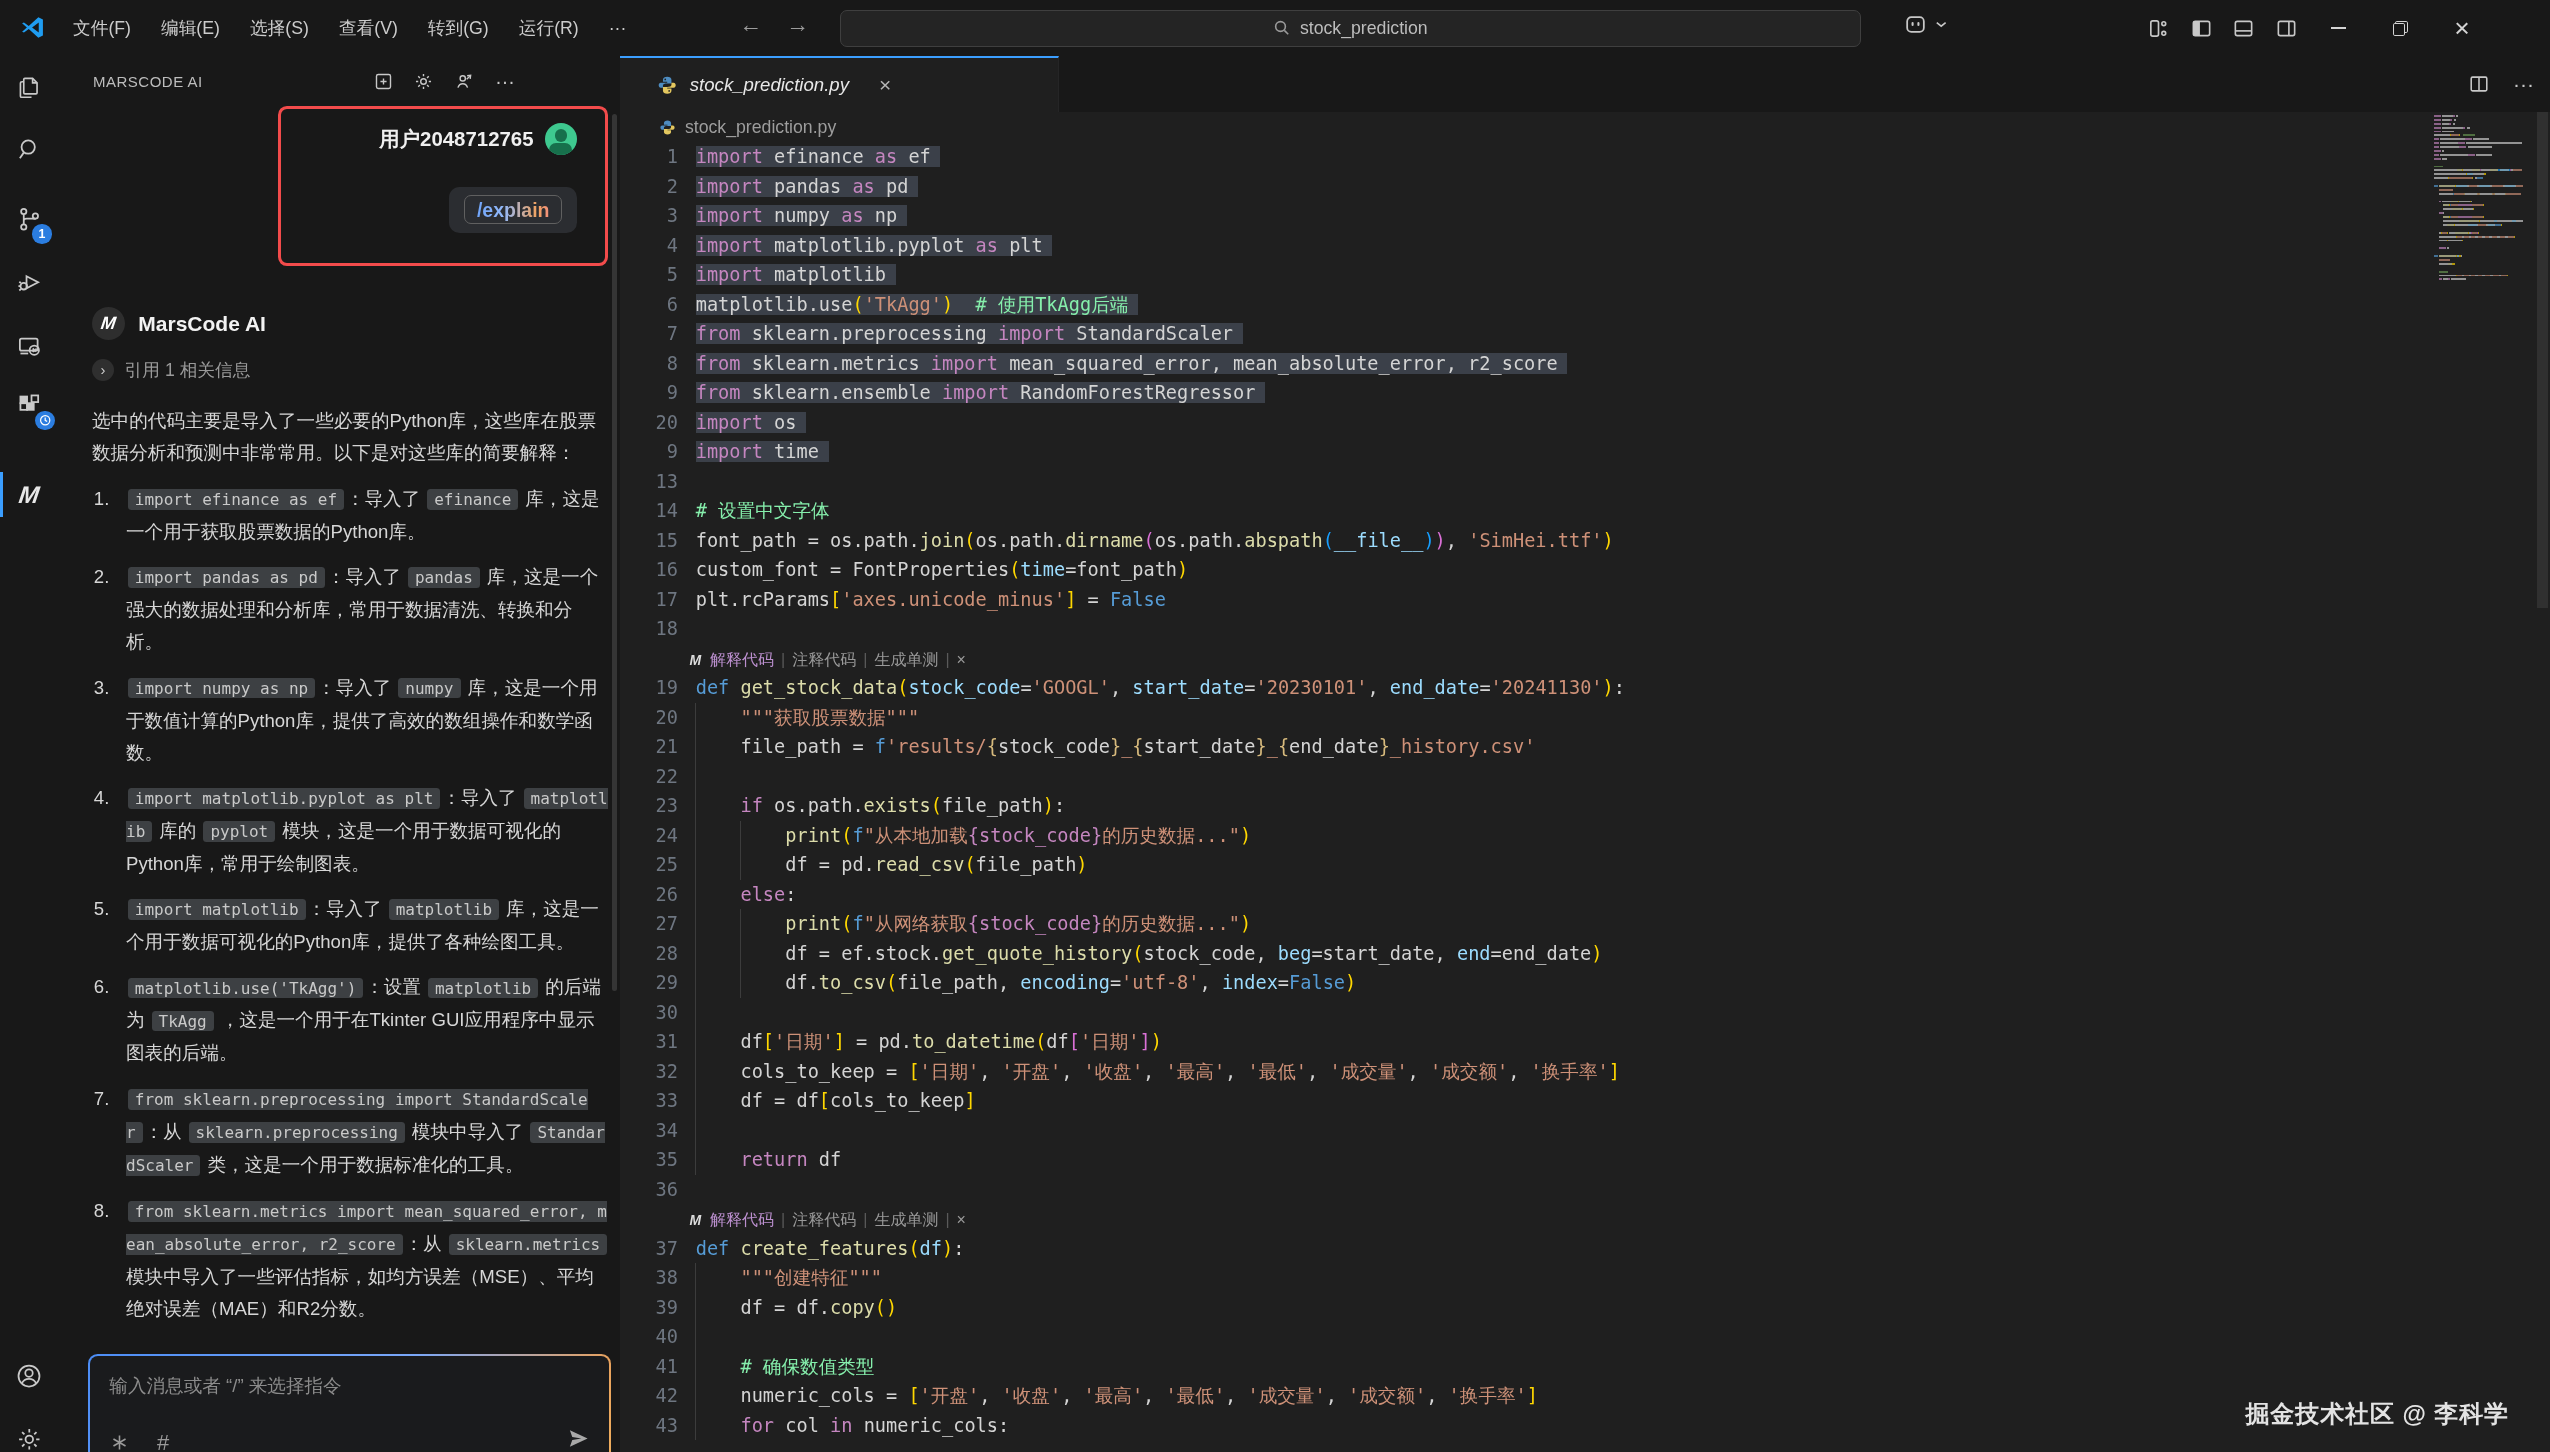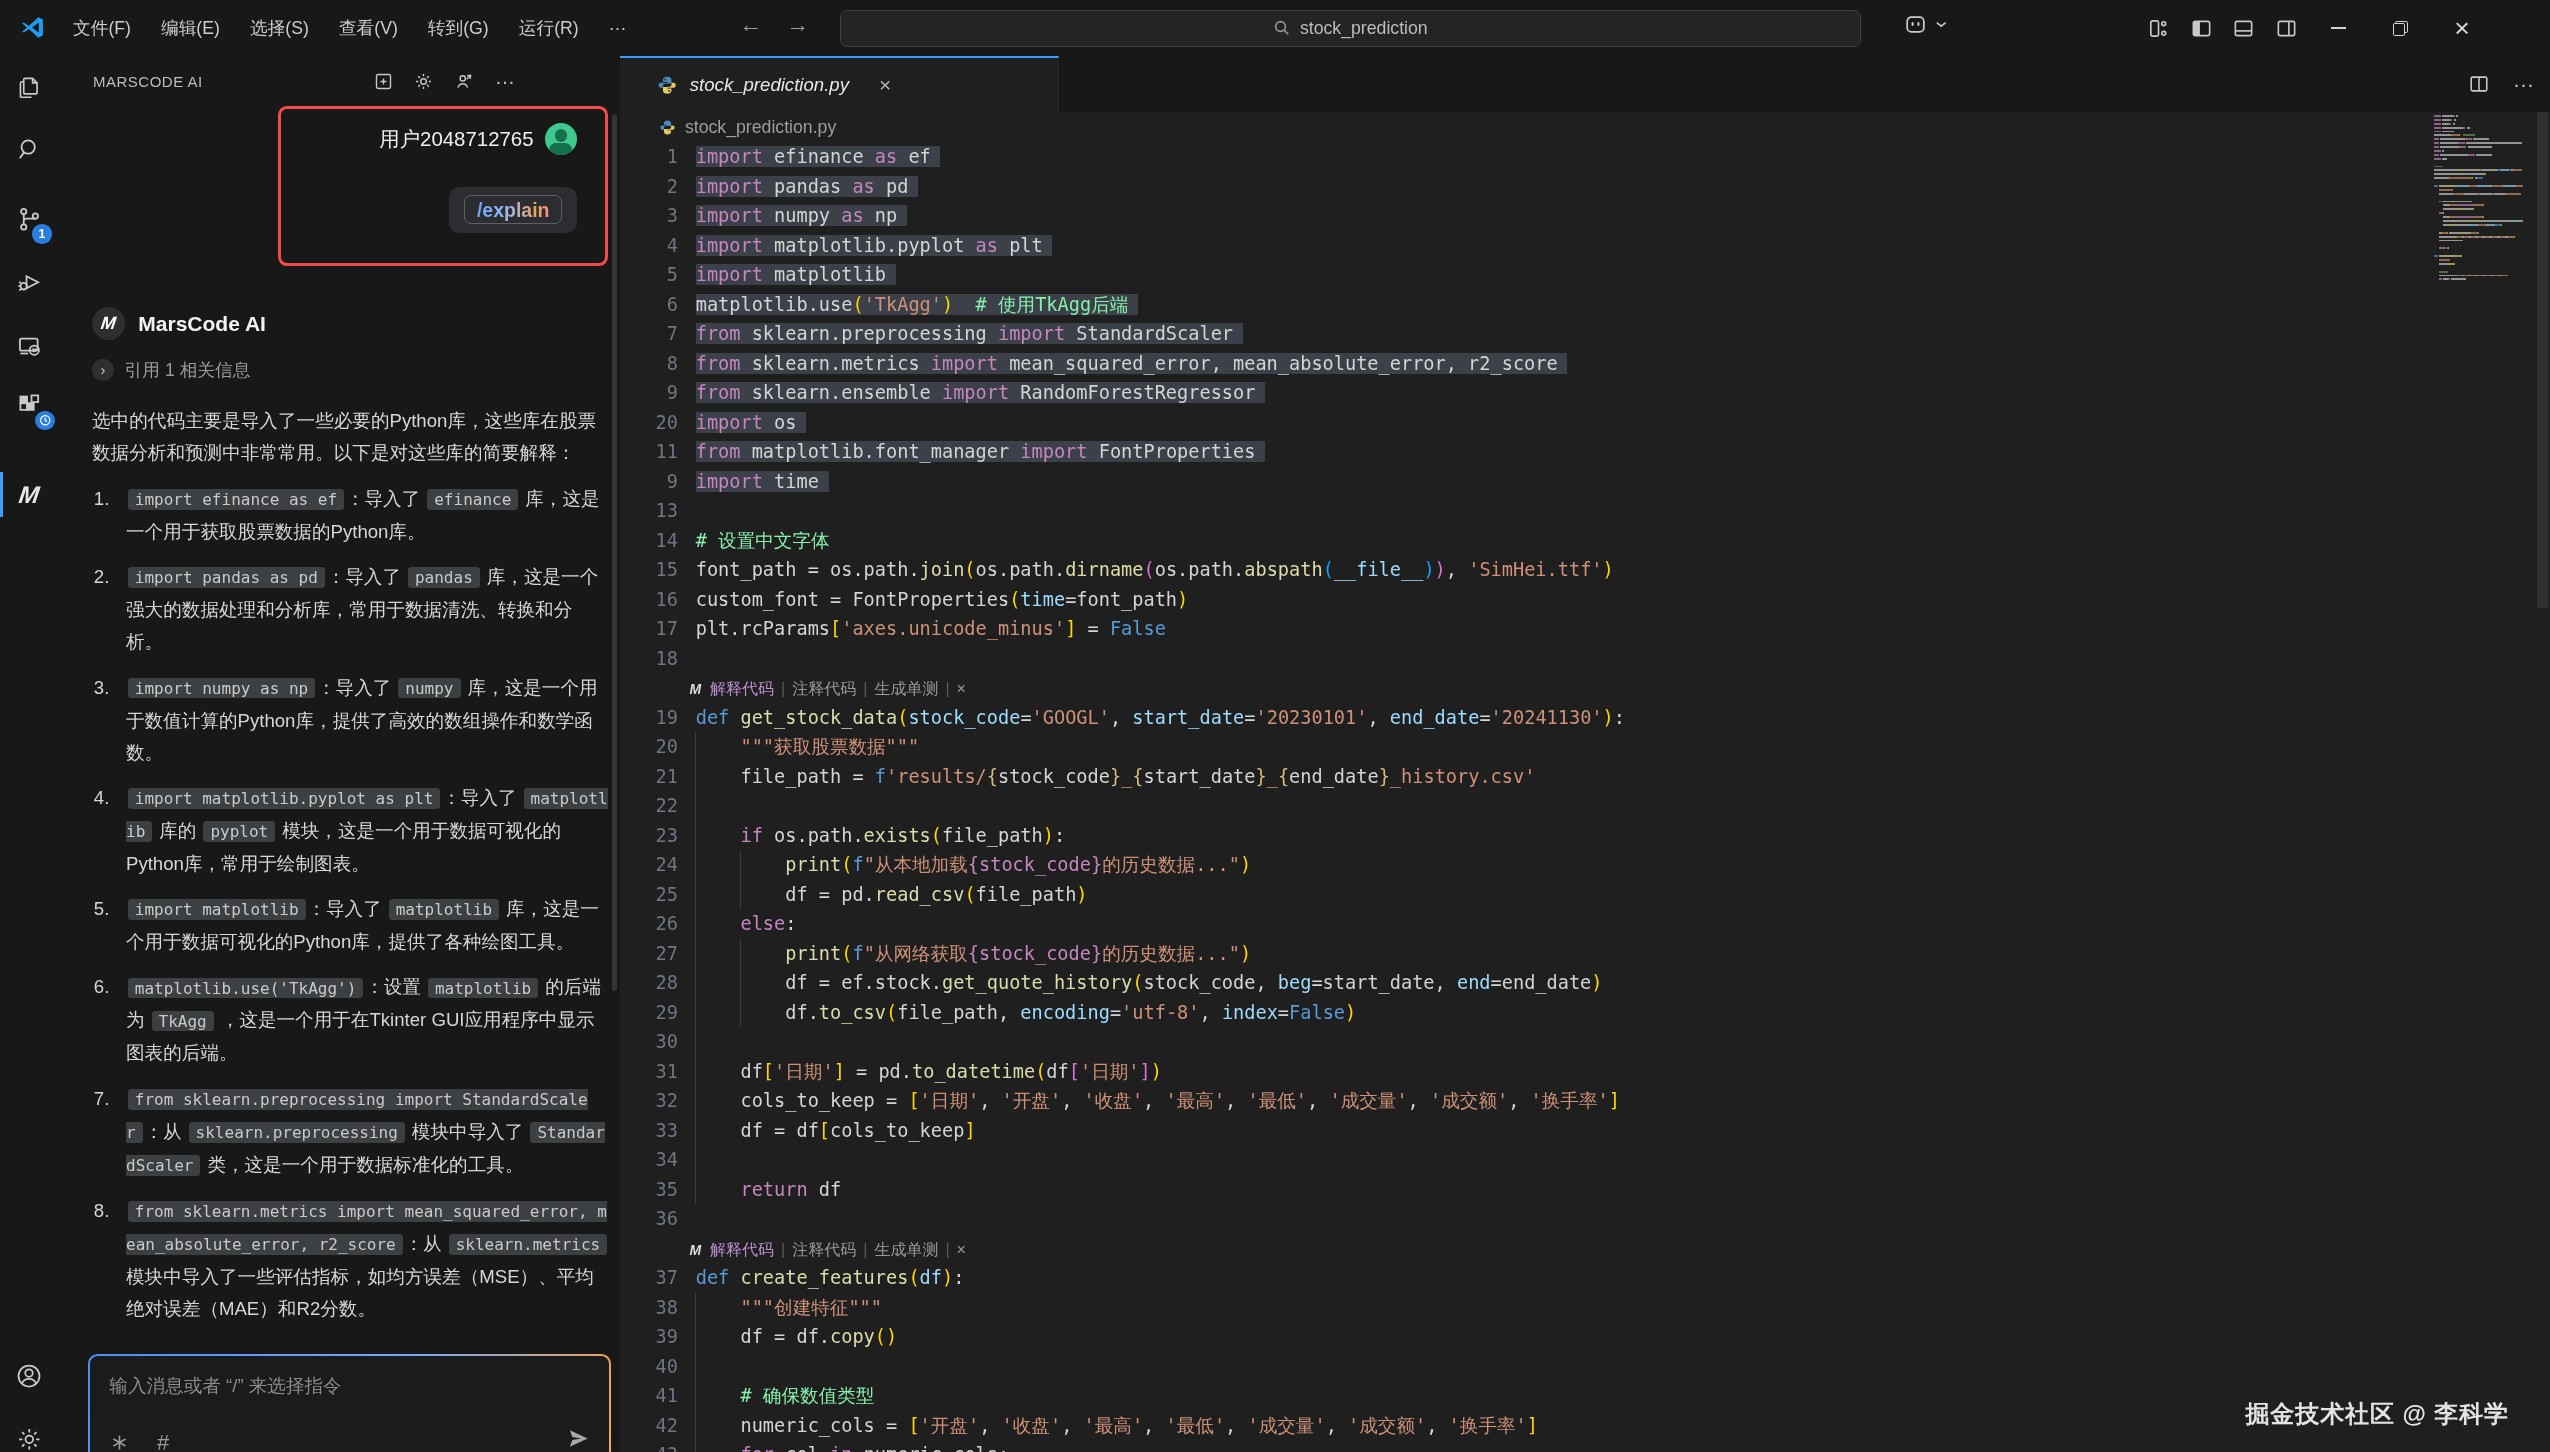--- a/index.html
+++ b/index.html
@@ -32,21 +32,21 @@
          font-size:12.4px;display:flex;align-items:center;justify-content:center;font-weight:600;}
   .m-logo{font-style:italic;font-weight:800;color:#e8e8e8;font-size:24px;transform:skewX(-8deg);}
   
   #sidebar{position:absolute;left:58px;top:56px;width:562px;height:1397px;background:#181818;border-right:0.9px solid #2b2b2b;overflow:hidden;}
   #sb-header{position:absolute;left:0;top:0;right:0;height:51px;}
   #sb-title{position:absolute;left:35px;top:17px;font-size:15px;letter-spacing:0.5px;color:#bdbdbd;}
   #sb-actions{position:absolute;left:312px;top:12.4px;display:flex;gap:14px;align-items:center;color:#c8c8c8;}
   .sb-act{width:26.6px;height:26.6px;display:flex;align-items:center;justify-content:center;}
   #annotation-box{position:absolute;left:220px;top:50px;width:324px;height:154px;border:3.5px solid #f24b4b;border-radius:8.9px;pointer-events:none;z-index:6;}
   #user-row{position:absolute;top:67px;right:43px;display:flex;align-items:center;gap:11.5px;z-index:5;}
-  #user-name{font-size:20.4px;font-weight:400;color:#f0f0f0;}
+  #user-name{font-size:20.4px;font-weight:700;color:#f0f0f0;}
   #user-avatar{width:32px;height:32px;border-radius:50%;background:#3ec98f;position:relative;overflow:hidden;}
   #user-avatar i{position:absolute;left:9.7px;top:6.2px;width:12.4px;height:12.4px;border-radius:50%;background:#17704c;}
   #user-avatar b{position:absolute;left:4.4px;top:20.4px;width:23px;height:14px;border-radius:7px 7px 0 0;background:#17704c;}
   #user-bubble{position:absolute;top:131px;right:43px;background:#2b2d31;border-radius:10.6px;padding:11.5px 15px;z-index:5;}
   #explain-pill{border:0.9px solid #606060;border-radius:7px;padding:2.7px 11.5px;font-size:19.5px;font-weight:700;
     background:linear-gradient(90deg,#5f9bfa 0%,#93b9f8 40%,#f0a25f 75%,#f57e98 100%);
     -webkit-background-clip:text;background-clip:text;color:transparent;}
   #chat-body{position:absolute;left:34px;right:10.6px;top:250px;bottom:105px;overflow:hidden;}
   #ai-header{display:flex;align-items:center;gap:13.3px;height:35px;margin-bottom:16px;}
   #ai-logo{width:33px;height:33px;border-radius:50%;background:#2e2e2e;display:flex;align-items:center;justify-content:center;}
@@ -391,21 +391,20 @@
           <div class="code-row"><span class="gutter">1</span><span class="line-body "><span class="sel-bg"><span class="tk-k">import</span><span class="tk-t"> efinance </span><span class="tk-k">as</span><span class="tk-t"> ef</span></span></span></div>
           <div class="code-row"><span class="gutter">2</span><span class="line-body "><span class="sel-bg"><span class="tk-k">import</span><span class="tk-t"> pandas </span><span class="tk-k">as</span><span class="tk-t"> pd</span></span></span></div>
           <div class="code-row"><span class="gutter">3</span><span class="line-body "><span class="sel-bg"><span class="tk-k">import</span><span class="tk-t"> numpy </span><span class="tk-k">as</span><span class="tk-t"> np</span></span></span></div>
           <div class="code-row"><span class="gutter">4</span><span class="line-body "><span class="sel-bg"><span class="tk-k">import</span><span class="tk-t"> matplotlib.pyplot </span><span class="tk-k">as</span><span class="tk-t"> plt</span></span></span></div>
           <div class="code-row"><span class="gutter">5</span><span class="line-body "><span class="sel-bg"><span class="tk-k">import</span><span class="tk-t"> matplotlib</span></span></span></div>
           <div class="code-row"><span class="gutter">6</span><span class="line-body "><span class="sel-bg"><span class="tk-t">matplotlib.use</span><span class="tk-g1">(</span><span class="tk-s">'TkAgg'</span><span class="tk-g1">)</span><span class="tk-t">  </span><span class="tk-c"># 使用TkAgg后端</span></span></span></div>
           <div class="code-row"><span class="gutter">7</span><span class="line-body "><span class="sel-bg"><span class="tk-k">from</span><span class="tk-t"> sklearn.preprocessing </span><span class="tk-k">import</span><span class="tk-t"> StandardScaler</span></span></span></div>
           <div class="code-row"><span class="gutter">8</span><span class="line-body "><span class="sel-bg"><span class="tk-k">from</span><span class="tk-t"> sklearn.metrics </span><span class="tk-k">import</span><span class="tk-t"> mean_squared_error, mean_absolute_error, r2_score</span></span></span></div>
           <div class="code-row"><span class="gutter">9</span><span class="line-body "><span class="sel-bg"><span class="tk-k">from</span><span class="tk-t"> sklearn.ensemble </span><span class="tk-k">import</span><span class="tk-t"> RandomForestRegressor</span></span></span></div>
           <div class="code-row"><span class="gutter">20</span><span class="line-body "><span class="sel-bg"><span class="tk-k">import</span><span class="tk-t"> os</span></span></span></div>
-          <div class="code-row"><span class="gutter">11</span><span class="line-body "><span class="sel-bg"><span class="tk-k">from</span><span class="tk-t"> matplotlib.font_manager </span><span class="tk-k">import</span><span class="tk-t"> FontProperties</span></span></span></div>
           <div class="code-row"><span class="gutter">9</span><span class="line-body "><span class="sel-bg"><span class="tk-k">import</span><span class="tk-t"> time</span></span></span></div>
           <div class="code-row"><span class="gutter">13</span><span class="line-body"></span></div>
           <div class="code-row"><span class="gutter">14</span><span class="line-body"><span class="tk-c"># 设置中文字体</span></span></div>
           <div class="code-row"><span class="gutter">15</span><span class="line-body"><span class="tk-t">font_path = os.path.</span><span class="tk-fn">join</span><span class="tk-g1">(</span><span class="tk-t">os.path.</span><span class="tk-fn">dirname</span><span class="tk-g2">(</span><span class="tk-t">os.path.</span><span class="tk-fn">abspath</span><span class="tk-g3">(</span><span class="tk-pm">__file__</span><span class="tk-g3">)</span><span class="tk-g2">)</span><span class="tk-t">, </span><span class="tk-s">'SimHei.ttf'</span><span class="tk-g1">)</span></span></div>
           <div class="code-row"><span class="gutter">16</span><span class="line-body"><span class="tk-t">custom_font = FontProperties</span><span class="tk-g1">(</span><span class="tk-pm">time</span><span class="tk-t">=font_path</span><span class="tk-g1">)</span></span></div>
           <div class="code-row"><span class="gutter">17</span><span class="line-body"><span class="tk-t">plt.rcParams</span><span class="tk-g1">[</span><span class="tk-s">'axes.unicode_minus'</span><span class="tk-g1">]</span><span class="tk-t"> = </span><span class="tk-kb">False</span></span></div>
           <div class="code-row"><span class="gutter">18</span><span class="line-body"></span></div>
           <div class="code-row"><span class="gutter"></span><span class="line-body lens" style="margin-left: 11.5px;"><span class="lm">M</span><span class="l1">解释代码</span><span class="sep">|</span><span>注释代码</span><span class="sep">|</span><span>生成单测</span><span class="sep">|</span><span>×</span></span></div>
           <div class="code-row"><span class="gutter">19</span><span class="line-body"><span class="tk-kb">def</span><span class="tk-t"> </span><span class="tk-fn">get_stock_data</span><span class="tk-g1">(</span><span class="tk-pm">stock_code</span><span class="tk-t">=</span><span class="tk-s">'GOOGL'</span><span class="tk-t">, </span><span class="tk-pm">start_date</span><span class="tk-t">=</span><span class="tk-s">'20230101'</span><span class="tk-t">, </span><span class="tk-pm">end_date</span><span class="tk-t">=</span><span class="tk-s">'20241130'</span><span class="tk-g1">)</span><span class="tk-t">:</span></span></div>
           <div class="code-row"><span class="gutter">20</span><div class="guide" style="left: 75px;"></div><span class="line-body"><span class="tk-t">    </span><span class="tk-s">"""获取股票数据"""</span></span></div>

